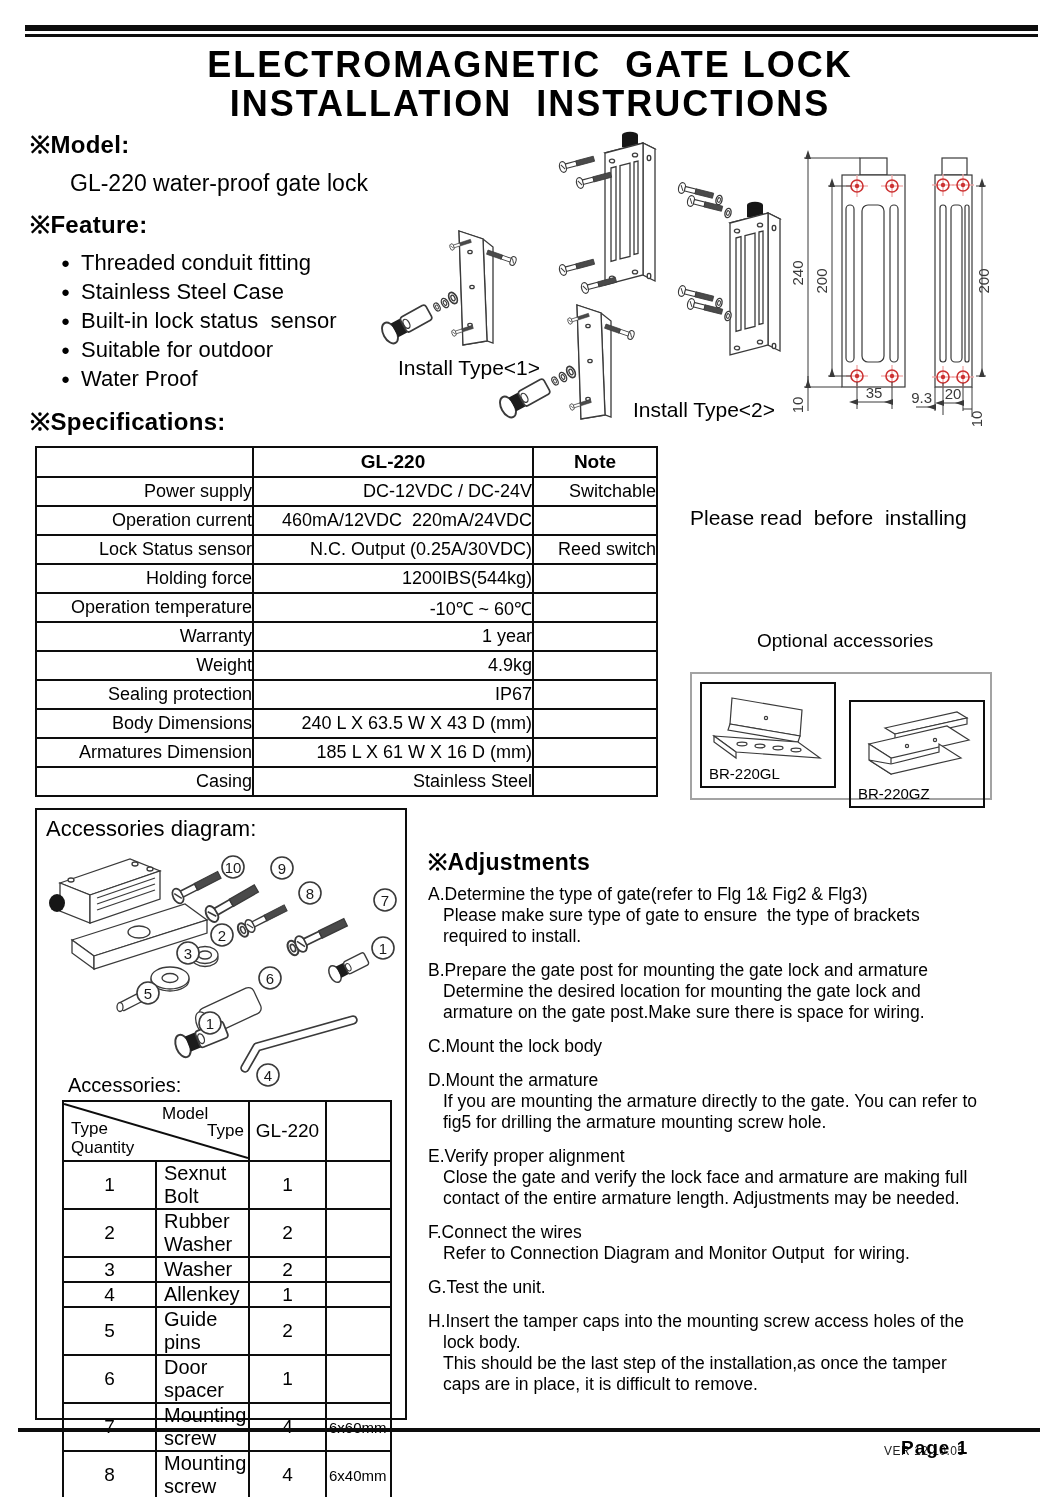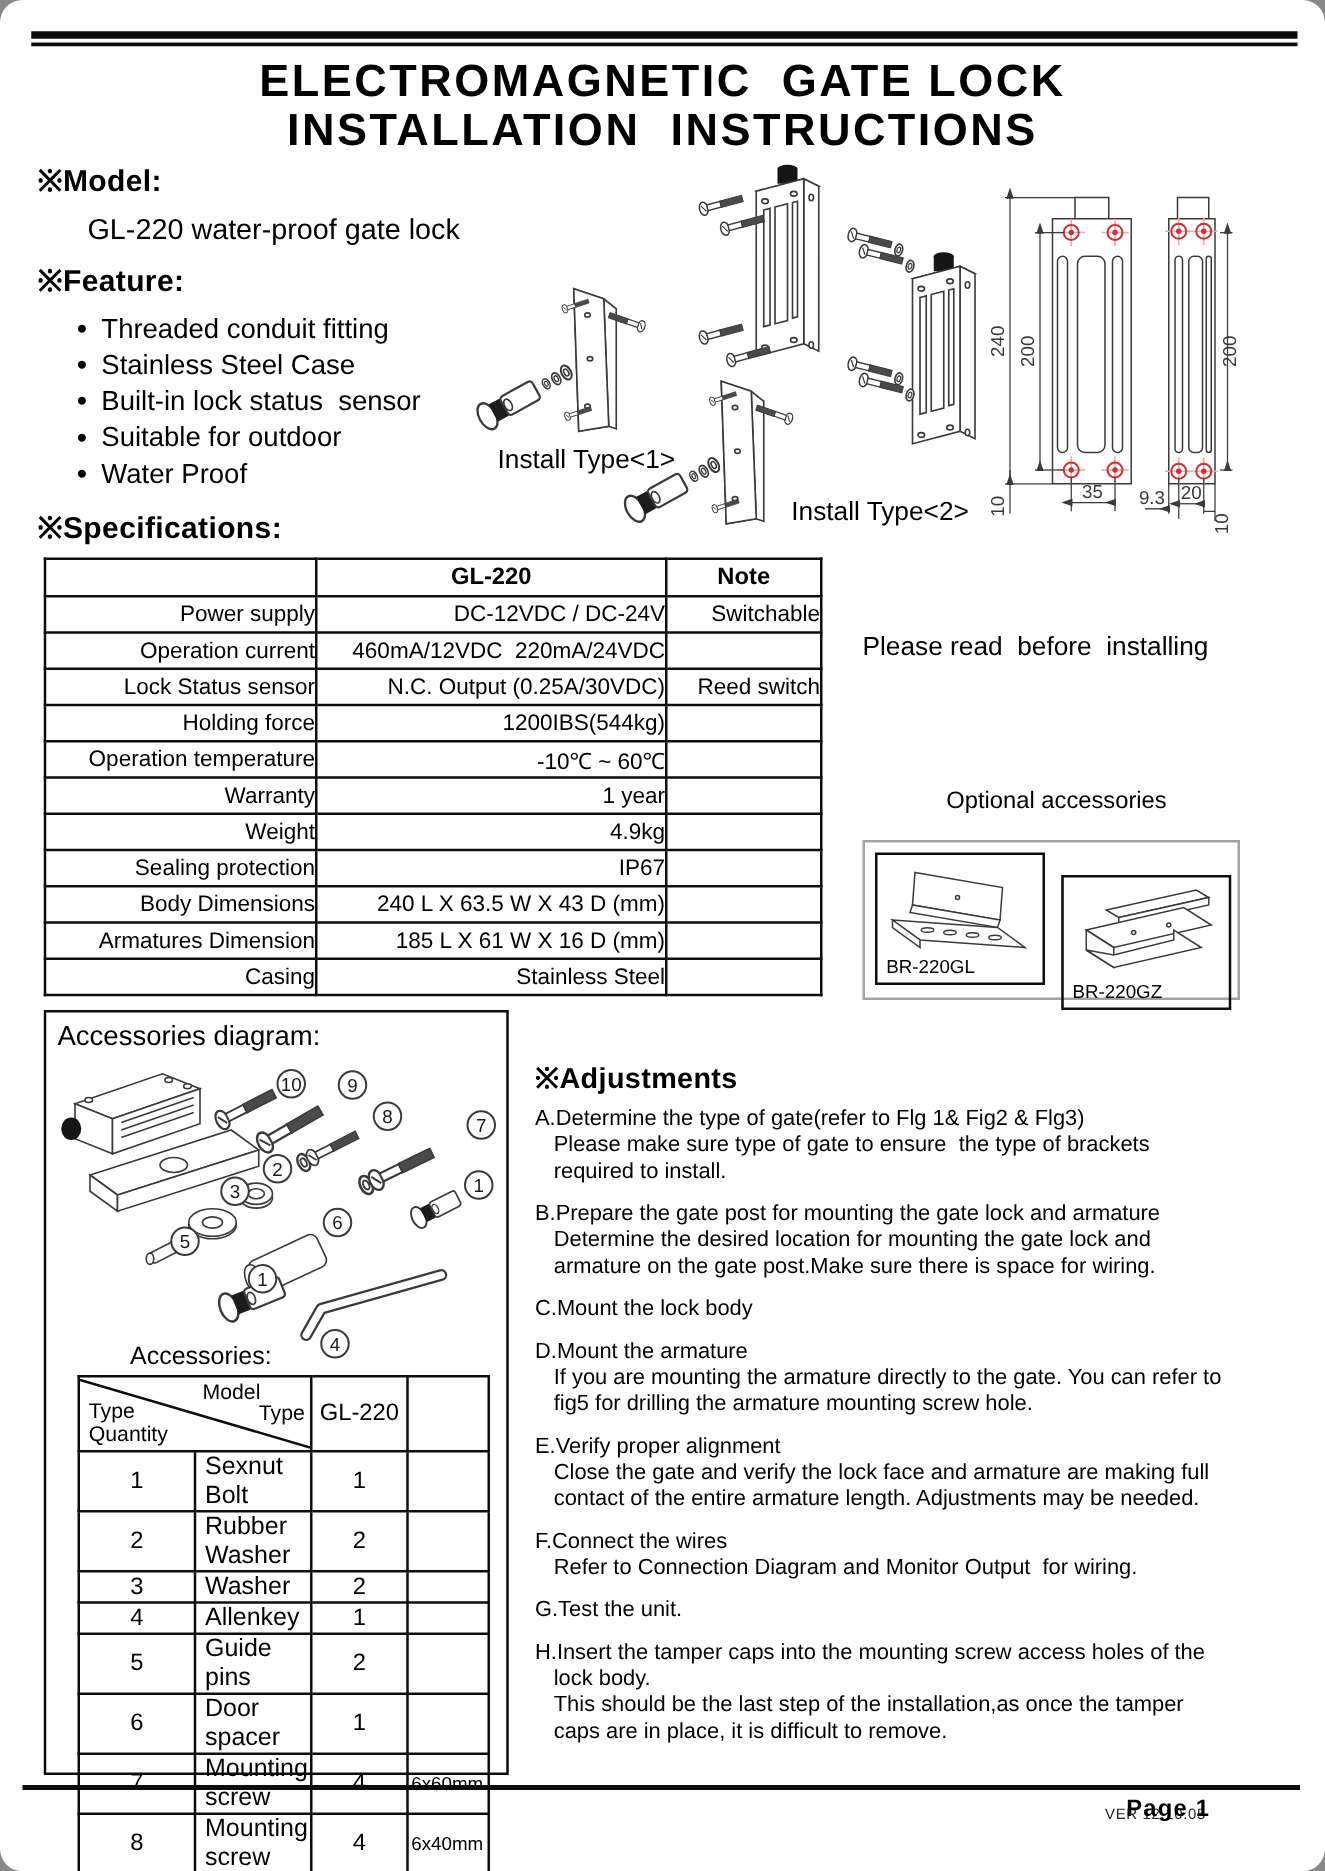--- a/index.html
+++ b/index.html
@@ -1,18 +1,18 @@
 <!DOCTYPE html>
 <html><head>
 <meta charset="utf-8">
 <style>
   * { margin:0; padding:0; box-sizing:border-box; }
   body { background:#888; font-family:"Liberation Sans", sans-serif; }
   .page { position:relative; width:1060px; height:1497px; background:#fff; margin:0 auto;
-          color:#000; overflow:hidden;border-radius:18px; }
+          color:#000; overflow:hidden; }
   .abs { position:absolute; }
   .pre { white-space:pre; }
   .rule { background:#0d0d0d; }
   .title-line { width:1060px; text-align:center; font-weight:bold; font-size:36px;
                 letter-spacing:2px; white-space:pre; }
   .sec-h { font-size:24px; font-weight:bold; letter-spacing:0.3px; }
   .body-t { font-size:22px; }
   
   .feat-item { display:flex; align-items:center; height:29px; font-size:22px; }
   .feat-item .dot { font-size:15px; margin-right:11px; line-height:1; }
@@ -430,21 +430,21 @@
         <text x="113" y="190.5" text-anchor="middle" font-size="15" fill="#1a1a1a">5</text>
         <circle cx="235" cy="170" r="11" fill="#fff" stroke="#3a3a3a" stroke-width="1.6"></circle>
         <text x="235" y="175.5" text-anchor="middle" font-size="15" fill="#1a1a1a">6</text>
         <circle cx="175" cy="215" r="11" fill="#fff" stroke="#3a3a3a" stroke-width="1.6"></circle>
         <text x="175" y="220.5" text-anchor="middle" font-size="15" fill="#1a1a1a">1</text>
         <circle cx="233" cy="267" r="11" fill="#fff" stroke="#3a3a3a" stroke-width="1.6"></circle>
         <text x="233" y="272.5" text-anchor="middle" font-size="15" fill="#1a1a1a">4</text>
       </g>
   </svg>
 
-  <div class="abs" style="left:68px; top:1074px; font-size:20px;margin-left:36px;">Accessories:</div>
+  <div class="abs" style="left:68px; top:1074px; font-size:20px;">Accessories:</div>
   <table class="acc abs" style="left:62px; top:1100px;">
     <tbody>
       <tr style="height:58px;">
         <td colspan="2" style="padding:0;">
           <div class="diag-cell">
             <svg width="184" height="58" style="position:absolute; left:0; top:0;">
               <line x1="0" y1="2" x2="184" y2="56" stroke="#0d0d0d" stroke-width="2"></line>
             </svg>
             <span style="left:98px; top:2px;">Model</span>
             <span style="left:143px; top:19px;">Type</span>

